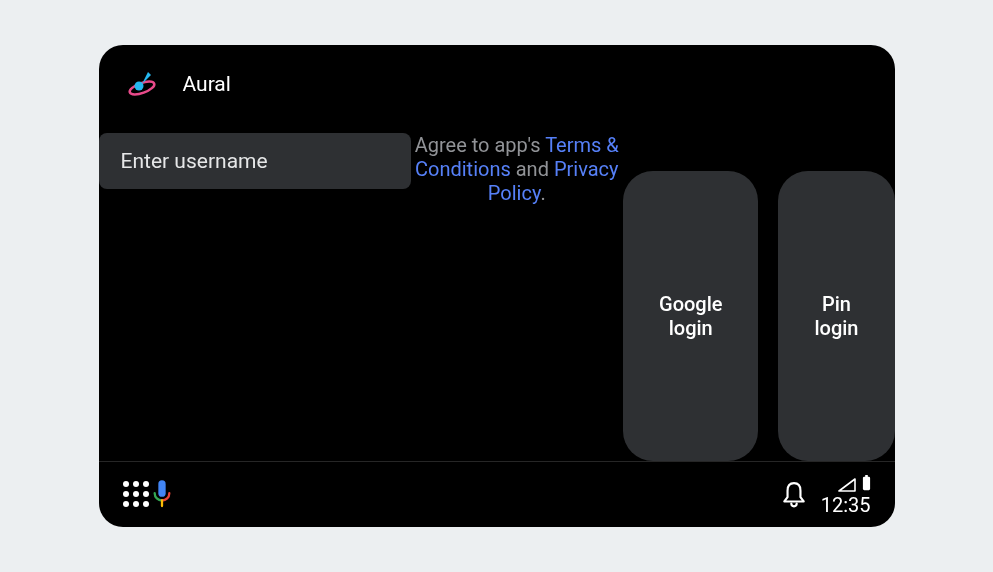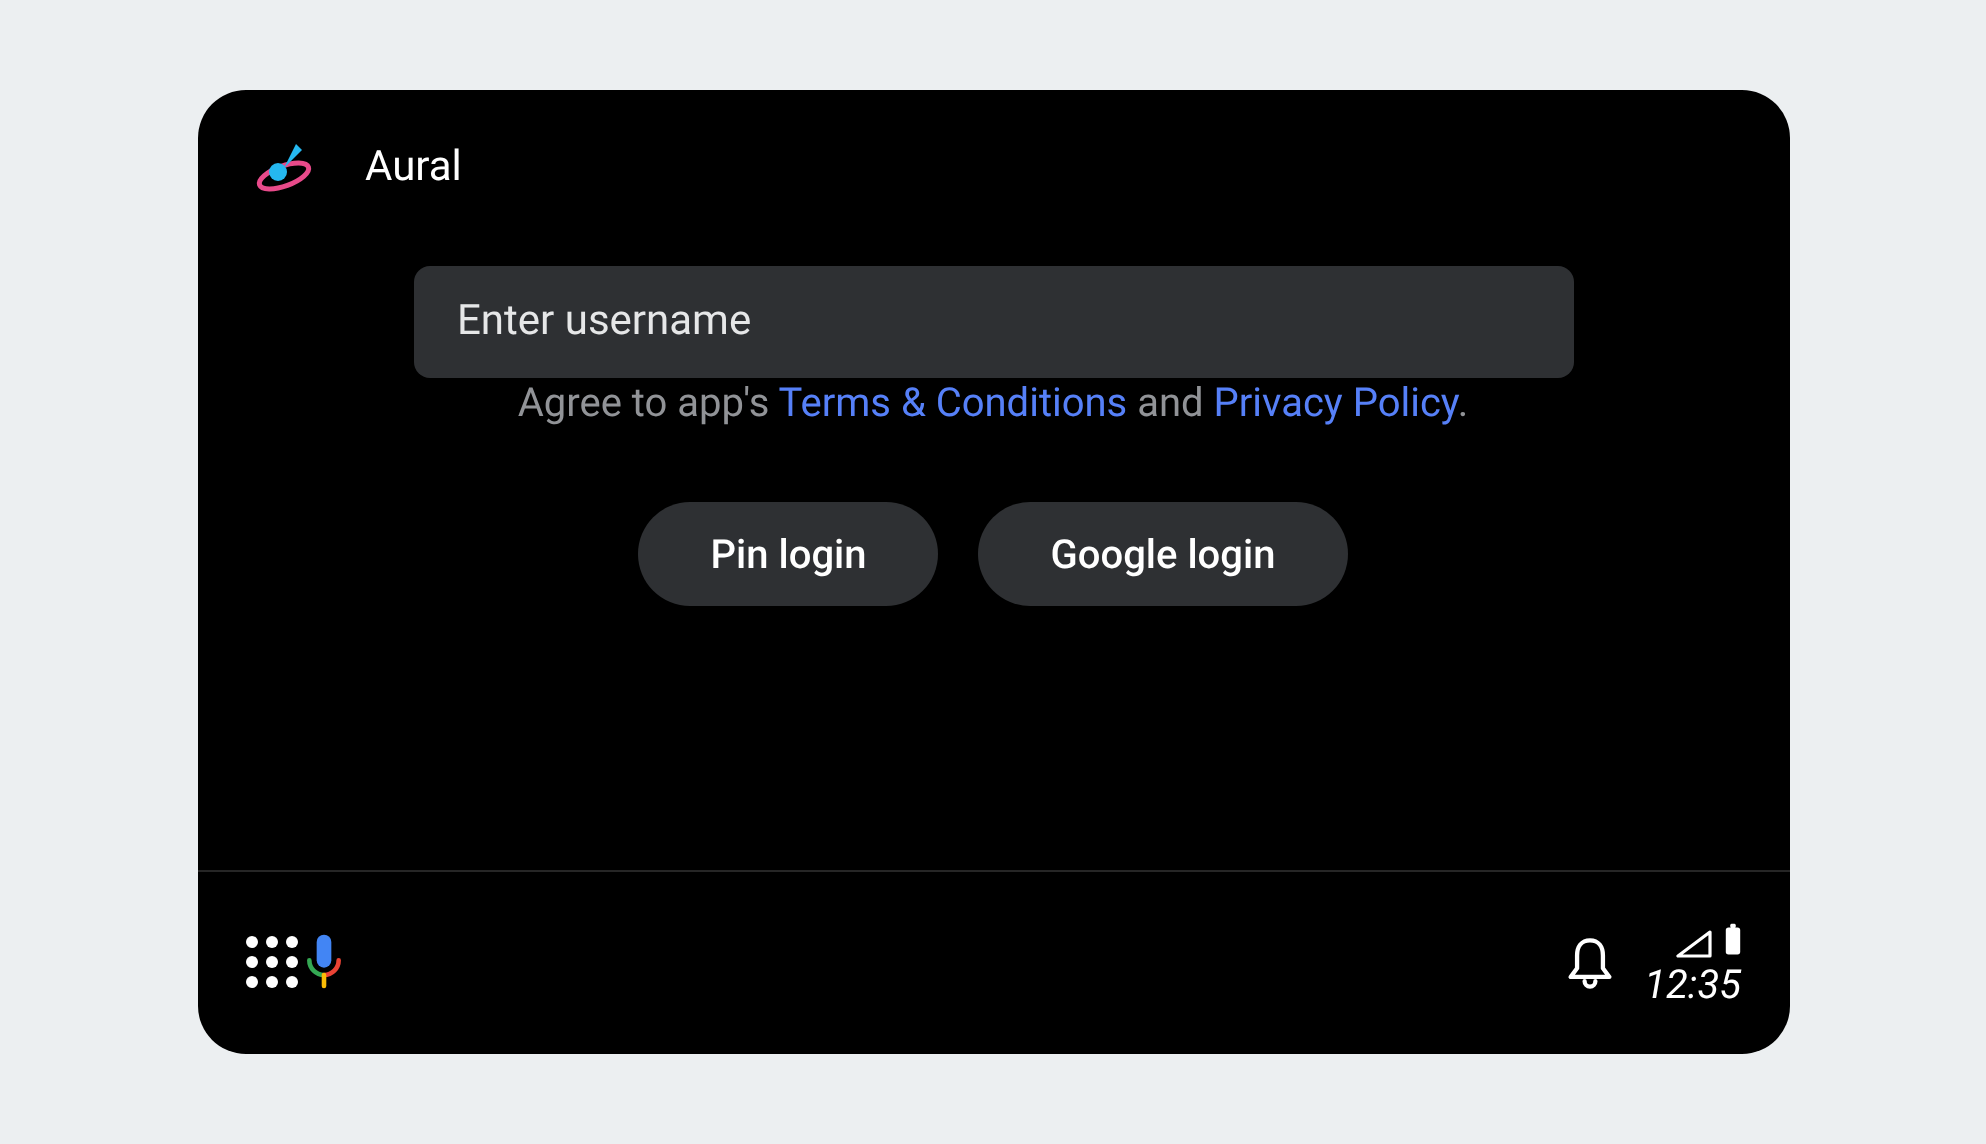--- a/index.html
+++ b/index.html
@@ -38,22 +38,21 @@
       position: relative;
     }
     .app-title {
       color: #fff;
       font-size: 21px;
       font-weight: 400;
     }
     .main-content {
       flex: 1;
       display: flex;
-      flex-direction: column;
-      align-items: center;
+      flex-direction: row;
       padding-top: 26px;
     }
     .username-input {
       width: 580px;
       height: 56px;
       background: #2e3033;
       border: none;
       border-radius: 8px;
       color: #e6e7e8;
       font-size: 21px;
@@ -82,26 +81,25 @@
       border: none;
       color: #fff;
       font-size: 20px;
       font-weight: 500;
       padding: 14px 36px;
       border-radius: 30px;
       cursor: pointer;
       font-family: inherit;
     }
     .nav-bar {
-      height: 92px;
+      height: 66px;
       border-top: 1px solid rgba(255,255,255,0.15);
       display: flex;
       align-items: center;
       padding: 0 24px;
-      font-style: italic;
     }
     .apps-grid {
       width: 28px;
       height: 28px;
       display: grid;
       grid-template-columns: repeat(3, 1fr);
       grid-template-rows: repeat(3, 1fr);
       gap: 3px;
       cursor: pointer;
     }
@@ -160,22 +158,22 @@
   </div>
 
   <div class="main-content">
     <input class="username-input" type="text" placeholder="Enter username" style="">
 
     <div class="consent-line">
       <span>Agree to app's </span><span class="link">Terms &amp; Conditions</span><span> and </span><span class="link">Privacy Policy</span><span>.</span>
     </div>
 
     <div class="button-row">
+      <button class="login-btn">Google login</button>
       <button class="login-btn">Pin login</button>
-      <button class="login-btn">Google login</button>
     </div>
   </div>
 
   <div class="nav-bar">
     <div class="apps-grid">
       <span></span>
         <span></span>
         <span></span>
       <span></span>
         <span></span>

